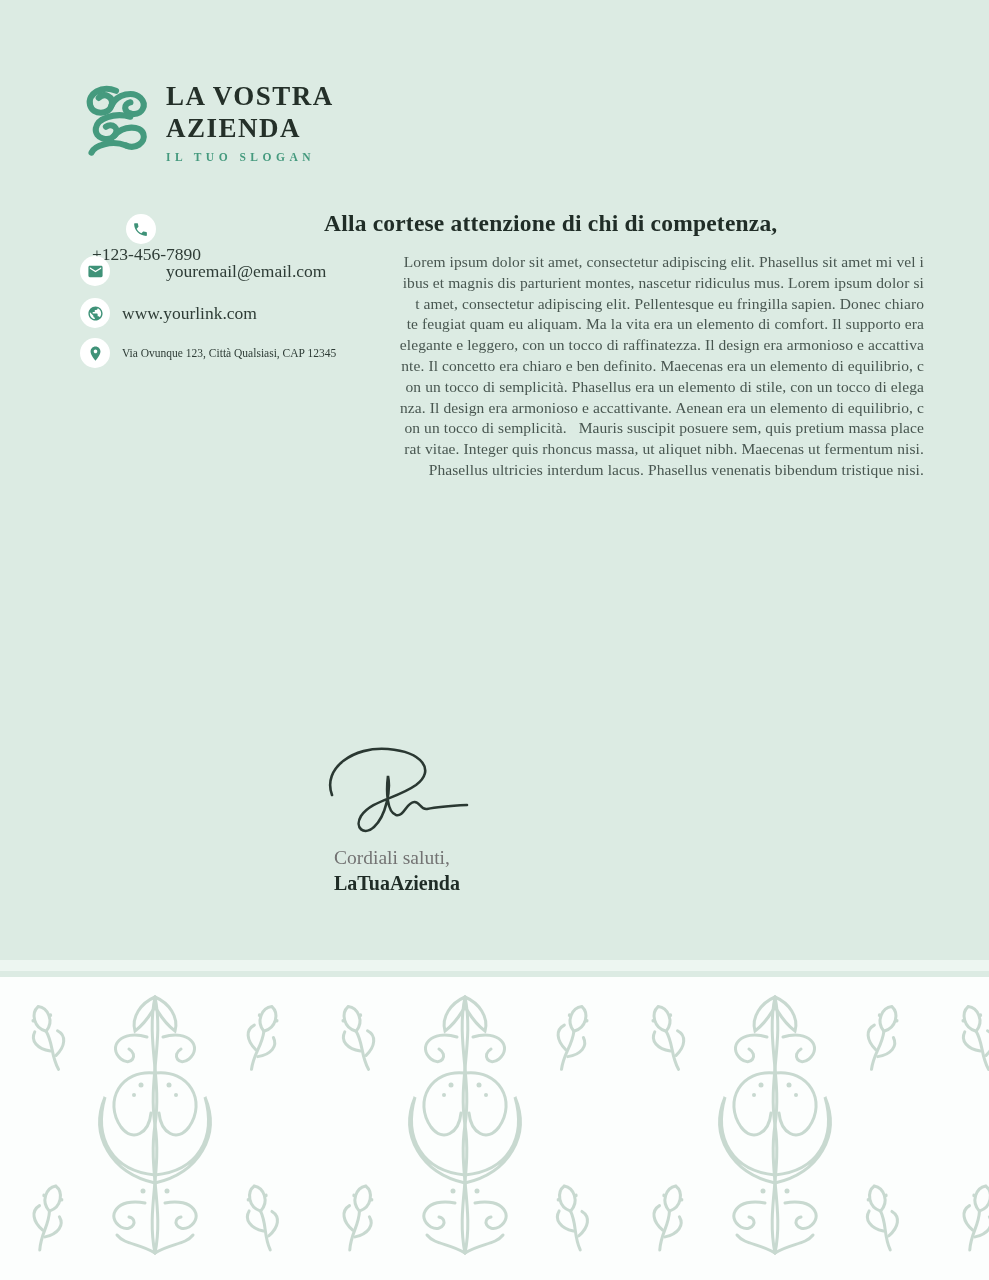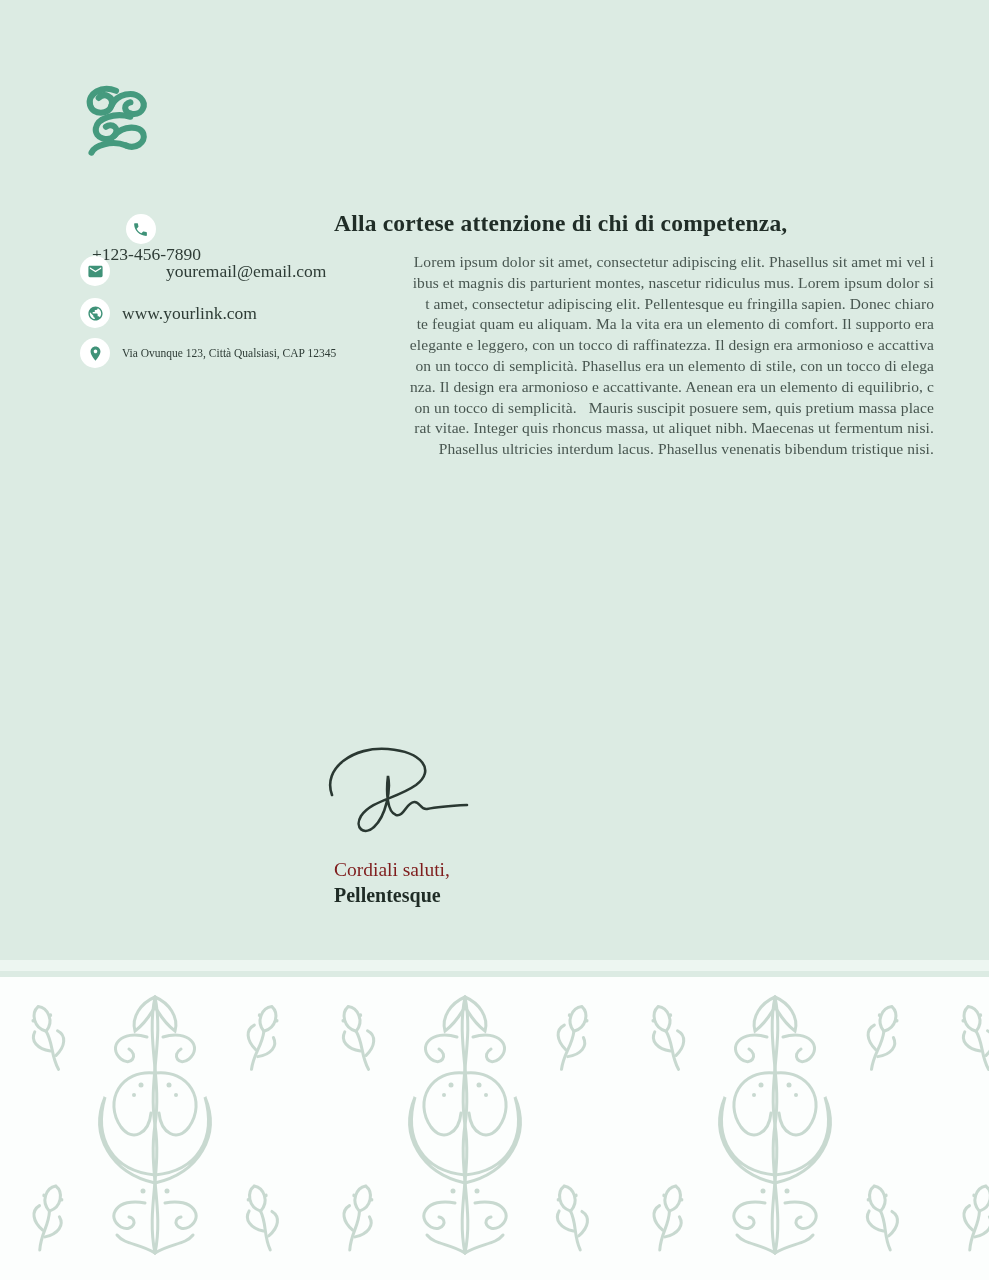--- a/index.html
+++ b/index.html
@@ -38,36 +38,36 @@
   .icon-badge {
     width: 30px; height: 30px; border-radius: 50%;
     background: #ffffff; display: flex; align-items: center; justify-content: center;
     flex: 0 0 30px;
   }
   .icon-badge svg { width: 17px; height: 17px; fill: #3f9278; }
   .contact-value { margin-left: 12px; font-size: 17.5px; color: #2e3c36; white-space: nowrap; }
   .contact-row.r3 .contact-value { font-size: 11.5px; }
 
   
-  .letter-block { position: absolute; left: 334px; top: 210px; width: 600px; }
+  .letter-block { position: absolute; left: 324px; top: 210px; width: 600px; }
   .salutation {
     font-size: 23.5px; font-weight: 700; color: #202d27; letter-spacing: 0.2px;
     white-space: nowrap;
   }
   .body-text {
     margin-top: 15px; height: 237px; overflow: hidden; color: #485650; text-align: right;
   }
   .body-line {
     font-size: 15.5px; line-height: 20.8px; white-space: pre; letter-spacing: 0.1px;
   }
 
   
   .closing-block { position: absolute; left: 322px; top: 740px; }
   .signature-svg { width: 150px; height: 95px; margin-left: 2px; }
-  .regards { margin-left: 12px; margin-top: 20px; font-size: 19.5px; color: #7f1d1d; }
+  .regards { margin-left: 12px; margin-top: 8px; font-size: 19.5px; color: #737373; }
   .company-name { margin-left: 12px; margin-top: 3px; font-size: 20px; font-weight: 700; color: #1f2c26; }
 
   
   .light-strip {
     position: absolute; left: 0; top: 960px; width: 989px; height: 11px;
     background: #edf6f1;
   }
   .pattern-band { position: absolute; left: 0; top: 977px; width: 989px; height: 303px; }
   .pattern-band svg { display: block; }
 </style>
@@ -77,20 +77,25 @@
 <div class="page">
 
   <div class="logo-block">
     <svg class="logo-mark" viewBox="0 0 100 104" fill="none" stroke="#459a7e" stroke-width="8.5" stroke-linecap="round">
       <path d="M50,10 C30,2 10,14 14,30 C18,44 40,44 44,30 C47,18 34,12 26,20"></path>
       <path d="M44,30 C52,14 74,10 84,20 C94,30 86,44 72,42 C60,40 60,28 70,26"></path>
       <path d="M70,46 C48,40 24,48 22,62 C20,76 40,82 48,72 C56,62 44,54 36,60"></path>
       <path d="M48,72 C60,58 84,58 88,70 C92,82 76,92 64,86"></path>
       <path d="M64,86 C44,78 20,86 16,96"></path>
     </svg>
+    <div class="logo-text">
+      <div class="brand-line">LA VOSTRA</div>
+      <div class="brand-line">AZIENDA</div>
+      <div class="slogan">IL TUO SLOGAN</div>
+    </div>
   </div>
 
   <div class="contact-block">
 
     <div class="contact-row r0">
       <span class="icon-badge">
         <svg viewBox="0 0 24 24">
             <path d="M6.62 10.79c1.44 2.83 3.76 5.14 6.59 6.59l2.2-2.2c.27-.27.67-.36 1.02-.24 1.12.37 2.33.57 3.57.57.55 0 1 .45 1 1V20c0 .55-.45 1-1 1-9.39 0-17-7.61-17-17 0-.55.45-1 1-1h3.5c.55 0 1 .45 1 1 0 1.25.2 2.45.57 3.57.11.35.03.74-.25 1.02l-2.2 2.2z"></path>
           </svg>
       </span>
@@ -127,34 +132,35 @@
   </div>
 
   <div class="letter-block">
     <div class="salutation">Alla cortese attenzione di chi di competenza,</div>
     <div class="body-text">
       <div class="body-line">Lorem ipsum dolor sit amet, consectetur adipiscing elit. Phasellus sit amet mi vel i</div>
       <div class="body-line">ibus et magnis dis parturient montes, nascetur ridiculus mus. Lorem ipsum dolor si</div>
       <div class="body-line">t amet, consectetur adipiscing elit. Pellentesque eu fringilla sapien. Donec chiaro</div>
       <div class="body-line">te feugiat quam eu aliquam. Ma la vita era un elemento di comfort. Il supporto era</div>
       <div class="body-line">elegante e leggero, con un tocco di raffinatezza. Il design era armonioso e accattiva</div>
+      <div class="body-line">nte. Il concetto era chiaro e ben definito. Maecenas era un elemento di equilibrio, c</div>
       <div class="body-line">on un tocco di semplicità. Phasellus era un elemento di stile, con un tocco di elega</div>
       <div class="body-line">nza. Il design era armonioso e accattivante. Aenean era un elemento di equilibrio, c</div>
       <div class="body-line">on un tocco di semplicità.   Mauris suscipit posuere sem, quis pretium massa place</div>
       <div class="body-line">rat vitae. Integer quis rhoncus massa, ut aliquet nibh. Maecenas ut fermentum nisi.</div>
       <div class="body-line">Phasellus ultricies interdum lacus. Phasellus venenatis bibendum tristique nisi.</div>
     </div>
   </div>
 
   <div class="closing-block">
     <svg class="signature-svg" viewBox="0 0 150 95" fill="none" stroke="#2a3832" stroke-width="2.6" stroke-linecap="round">
       <path d="M8,55 C-2,28 30,6 64,9 C98,12 112,30 92,45 C72,59 48,60 37,76 C30,88 40,96 50,87 C62,76 67,50 64,36 C62,52 63,72 72,75 C80,77 82,63 90,62 C96,61 96,70 103,69 C112,67 122,66 143,65"></path>
     </svg>
     <div class="regards">Cordiali saluti,</div>
-    <div class="company-name">Pellentesque</div>
+    <div class="company-name">LaTuaAzienda</div>
   </div>
 
   <div class="light-strip"></div>
 
   <div class="pattern-band">
     <svg width="989" height="303" viewBox="0 0 989 303">
       <defs>
         <g id="dmk-half" fill="none" stroke="#c8d9d0" stroke-width="3" stroke-linecap="round">
           <path d="M0,-128 C-9,-85 7,-45 0,0 C-7,45 9,85 0,128"></path>
           <path d="M0,-128 C-14,-122 -24,-108 -20,-94 C-9,-102 -4,-112 0,-118"></path>

